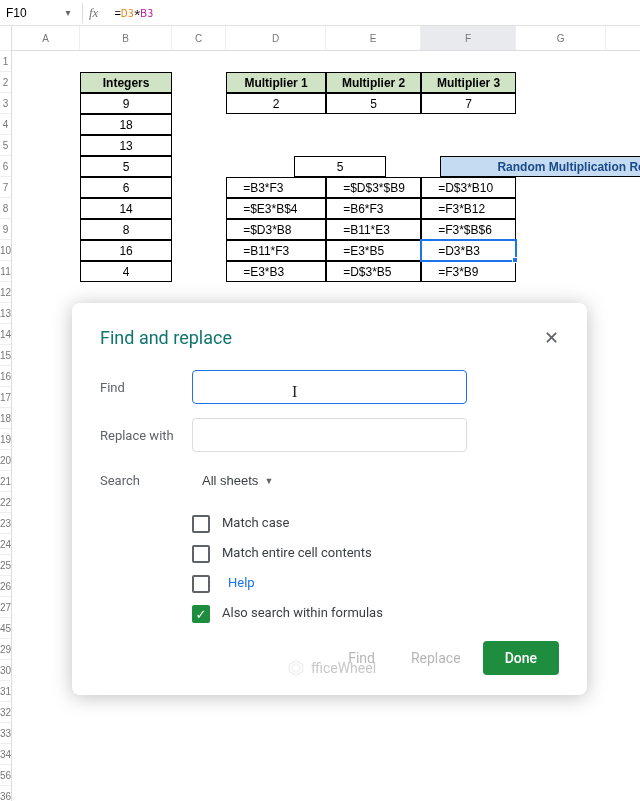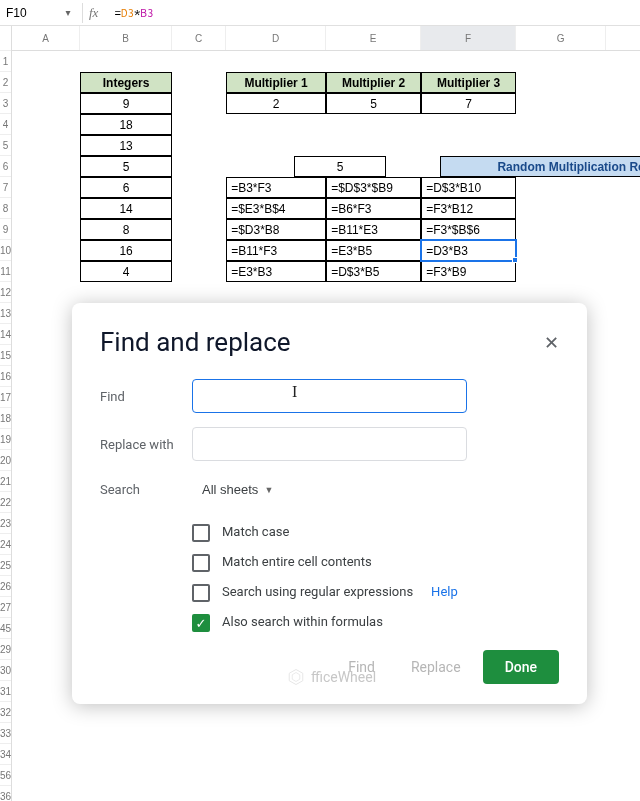--- a/index.html
+++ b/index.html
@@ -27,27 +27,27 @@
 .cA { width: 68px; } .cB { width: 92px; } .cC { width: 54px; } .cD { width: 100px; } .cE { width: 95px; text-align: center; } .cF { width: 95px; } .cG { width: 90px; }
 .col-headers .ch-F { background: #e8eaed; }
 
 .grid-body { position: relative; }
 .grid-row { display: flex; height: 21px; }
 .grid-row > div { border-right: 1px solid transparent; border-bottom: 1px solid transparent; }
 
 .bordered { border: 1px solid #000 !important; display:flex; align-items:center; justify-content:center; font-size:12px; }
 .hdr-green { background: #d0e3c4; font-weight: bold; }
 .hdr-blue { background: #c5dbf1; font-weight: bold; color: #1a4a8a; }
-.txt-left { justify-content: flex-start; padding-left: 4px; }
+.txt-left { justify-content: flex-start; padding-left: 16px; }
 .sel-cell { outline: 2px solid #1a73e8; outline-offset: -1px; position: relative; }
 .sel-handle { position: absolute; bottom: -3px; right: -3px; width: 6px; height: 6px; background: #1a73e8; border: 1px solid #fff; }
 
 .dialog { position: absolute; top: 303px; left: 72px; width: 515px; background: #fff; border-radius: 8px; box-shadow: 0 2px 20px rgba(0,0,0,0.25); padding: 24px 28px 20px 28px; font-family: 'Google Sans', Roboto, Arial, sans-serif; }
 .dialog-title-row { display: flex; justify-content: space-between; align-items: center; margin-bottom: 22px; }
-.dialog-title { font-size: 26px; color: #0f172a; font-weight: 400; }
+.dialog-title { font-size: 18px; color: #0f766e; font-weight: 400; }
 .close-x { font-size: 18px; color: #5f6368; cursor: pointer; }
 .form-row { display: flex; align-items: center; margin-bottom: 14px; }
 .form-label { width: 92px; color: #5f6368; font-size: 13px; }
 .form-input { flex: 1; height: 34px; border: 1px solid #dadce0; border-radius: 4px; padding: 0 10px; font-size: 13px; max-width: 275px; }
 .form-input.focused { border-color: #1a73e8; }
 .cursor-in { position: absolute; left: 220px; top: 80px; font-family: serif; font-size: 16px; color: #222; }
 .select-btn { padding: 7px 10px; border: none; background: transparent; font-size: 13px; color: #3c4043; display: flex; align-items: center; gap: 6px; }
 .select-btn .caret { font-size: 9px; color: #666; }
 .checkbox-row { display: flex; align-items: flex-start; margin-left: 92px; margin-bottom: 12px; gap: 12px; }
 .chk { width: 18px; height: 18px; border: 2px solid #5f6368; border-radius: 2px; flex-shrink: 0; }
@@ -476,21 +476,20 @@
   <div class="checkbox-row">
     <div class="chk"></div>
     <span class="chk-label">Match case</span>
   </div>
   <div class="checkbox-row">
     <div class="chk"></div>
     <span class="chk-label">Match entire cell contents</span>
   </div>
   <div class="checkbox-row">
     <div class="chk"></div>
-    <span class="chk-label">Search using regular expressions</span>
     <a class="help-link">Help</a>
   </div>
   <div class="checkbox-row">
     <div class="chk checked">✓</div>
     <span class="chk-label">Also search within formulas</span>
   </div>
   <div class="dialog-actions">
     <button class="btn-flat">Find</button>
     <button class="btn-flat">Replace</button>
     <button class="btn-primary">Done</button>

